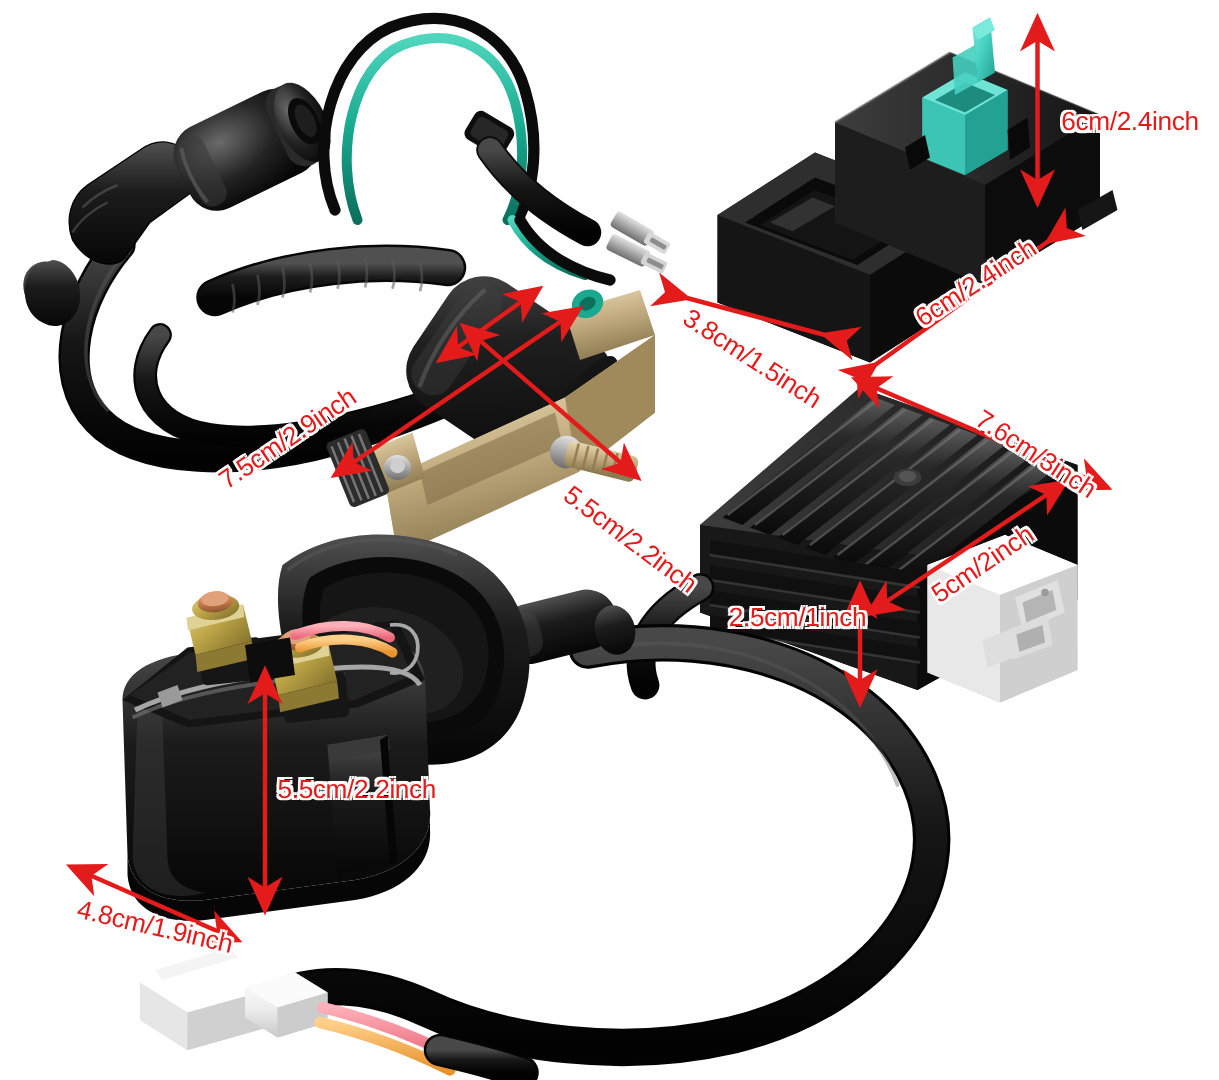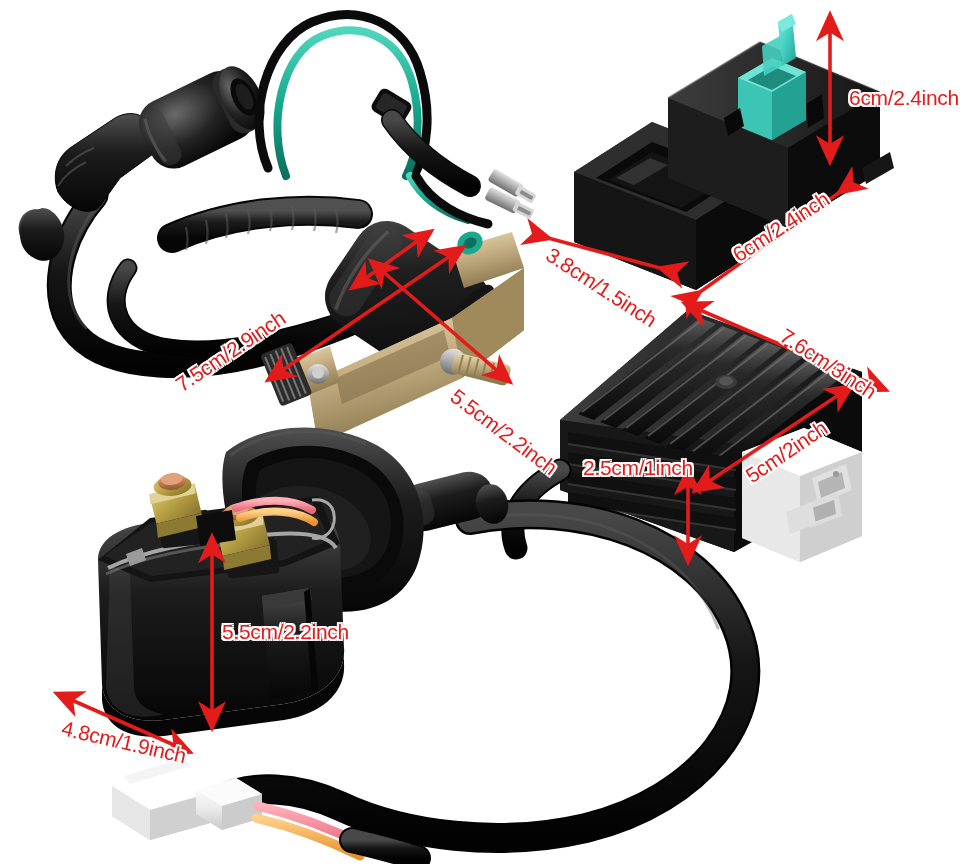--- a/index.html
+++ b/index.html
@@ -509,21 +509,21 @@
   <div class="dim-label" style="left:453px; top:382px; transform:rotate(37deg);">5.5cm/2.2inch</div>
 
   <div class="dim-label" style="left:849px; top:86px;">6cm/2.4inch</div>
 
   <div class="dim-label" style="left:548px; top:241px; transform:rotate(33deg);">3.8cm/1.5inch</div>
 
   <div class="dim-label" style="left:735px; top:245px; transform:rotate(-33deg);">6cm/2.4inch</div>
 
   <div class="dim-label" style="left:782px; top:322px; transform:rotate(33deg);">7.6cm/3inch</div>
 
-  <div class="dim-label" style="left:583px; top:456px;">2.5cm/1inch</div>
+  <div class="dim-label" style="left:583px; top:483px;">2.5cm/1inch</div>
 
   <div class="dim-label" style="left:748px; top:466px; transform:rotate(-34deg);">5cm/2inch</div>
 
   <div class="dim-label" style="left:222px; top:620px;">5.5cm/2.2inch</div>
 
   <div class="dim-label" style="left:62px; top:716px; transform:rotate(13deg);">4.8cm/1.9inch</div>
 
 </div>
 
 </body></html>

